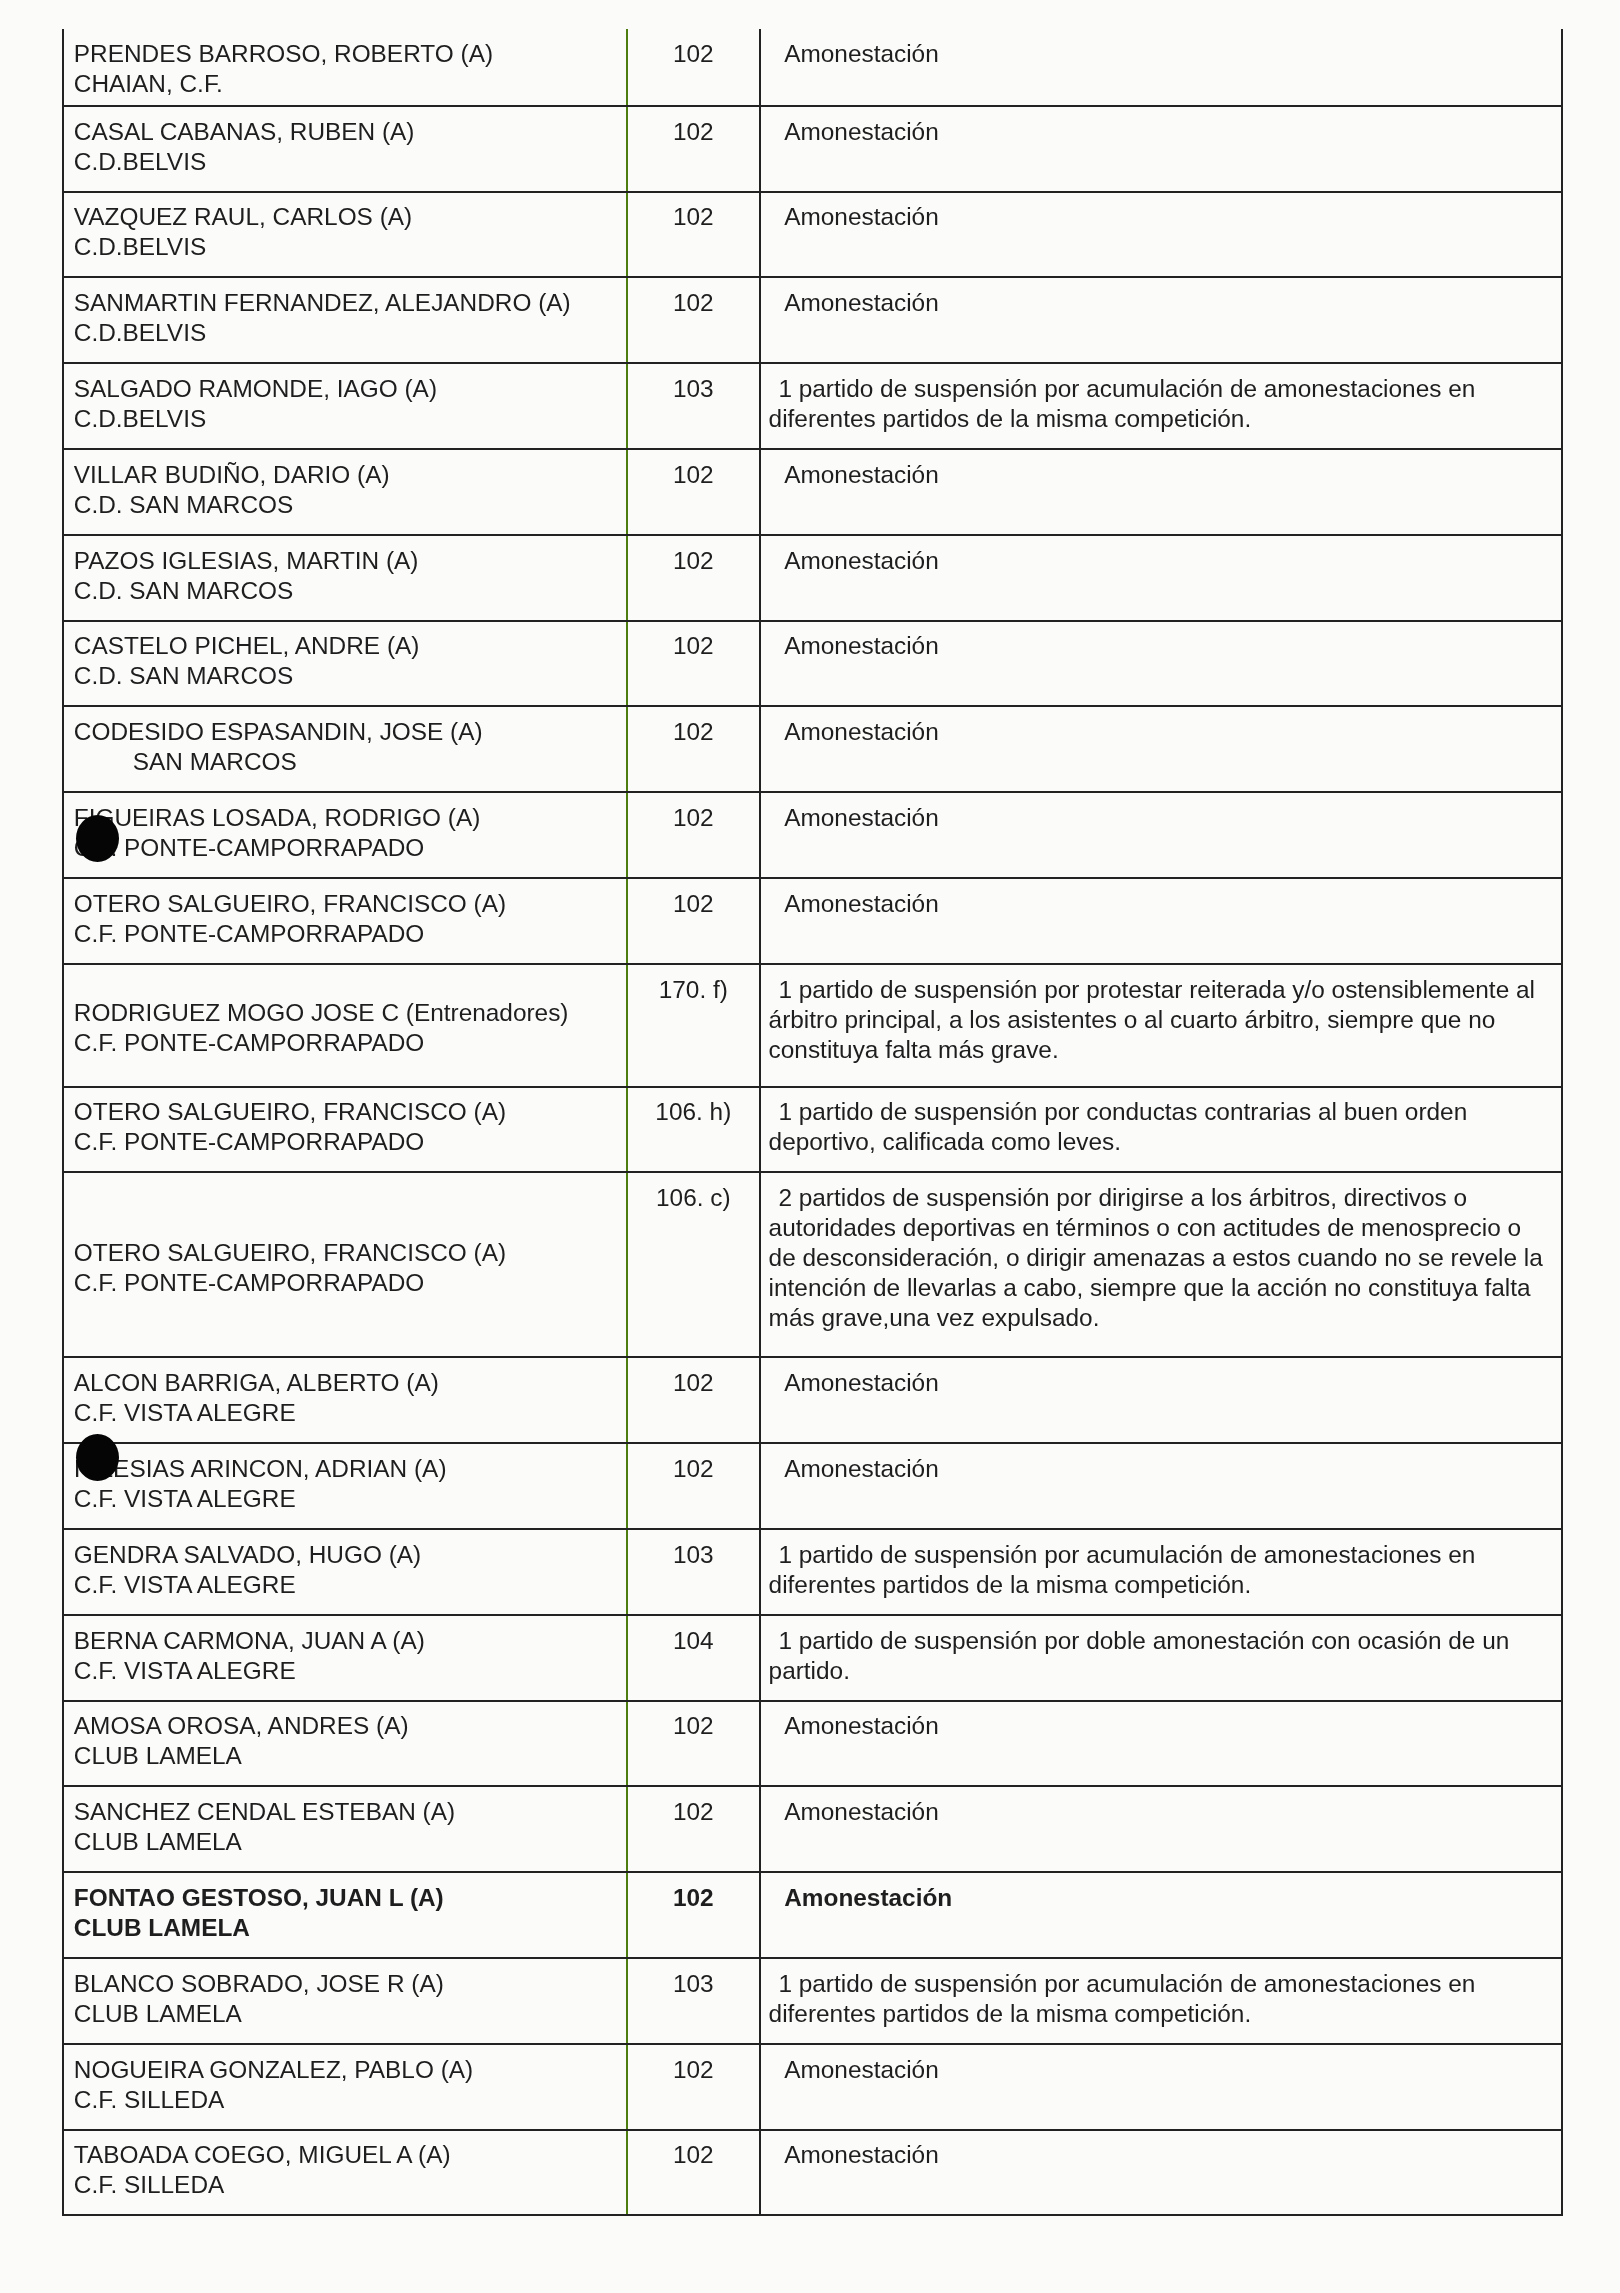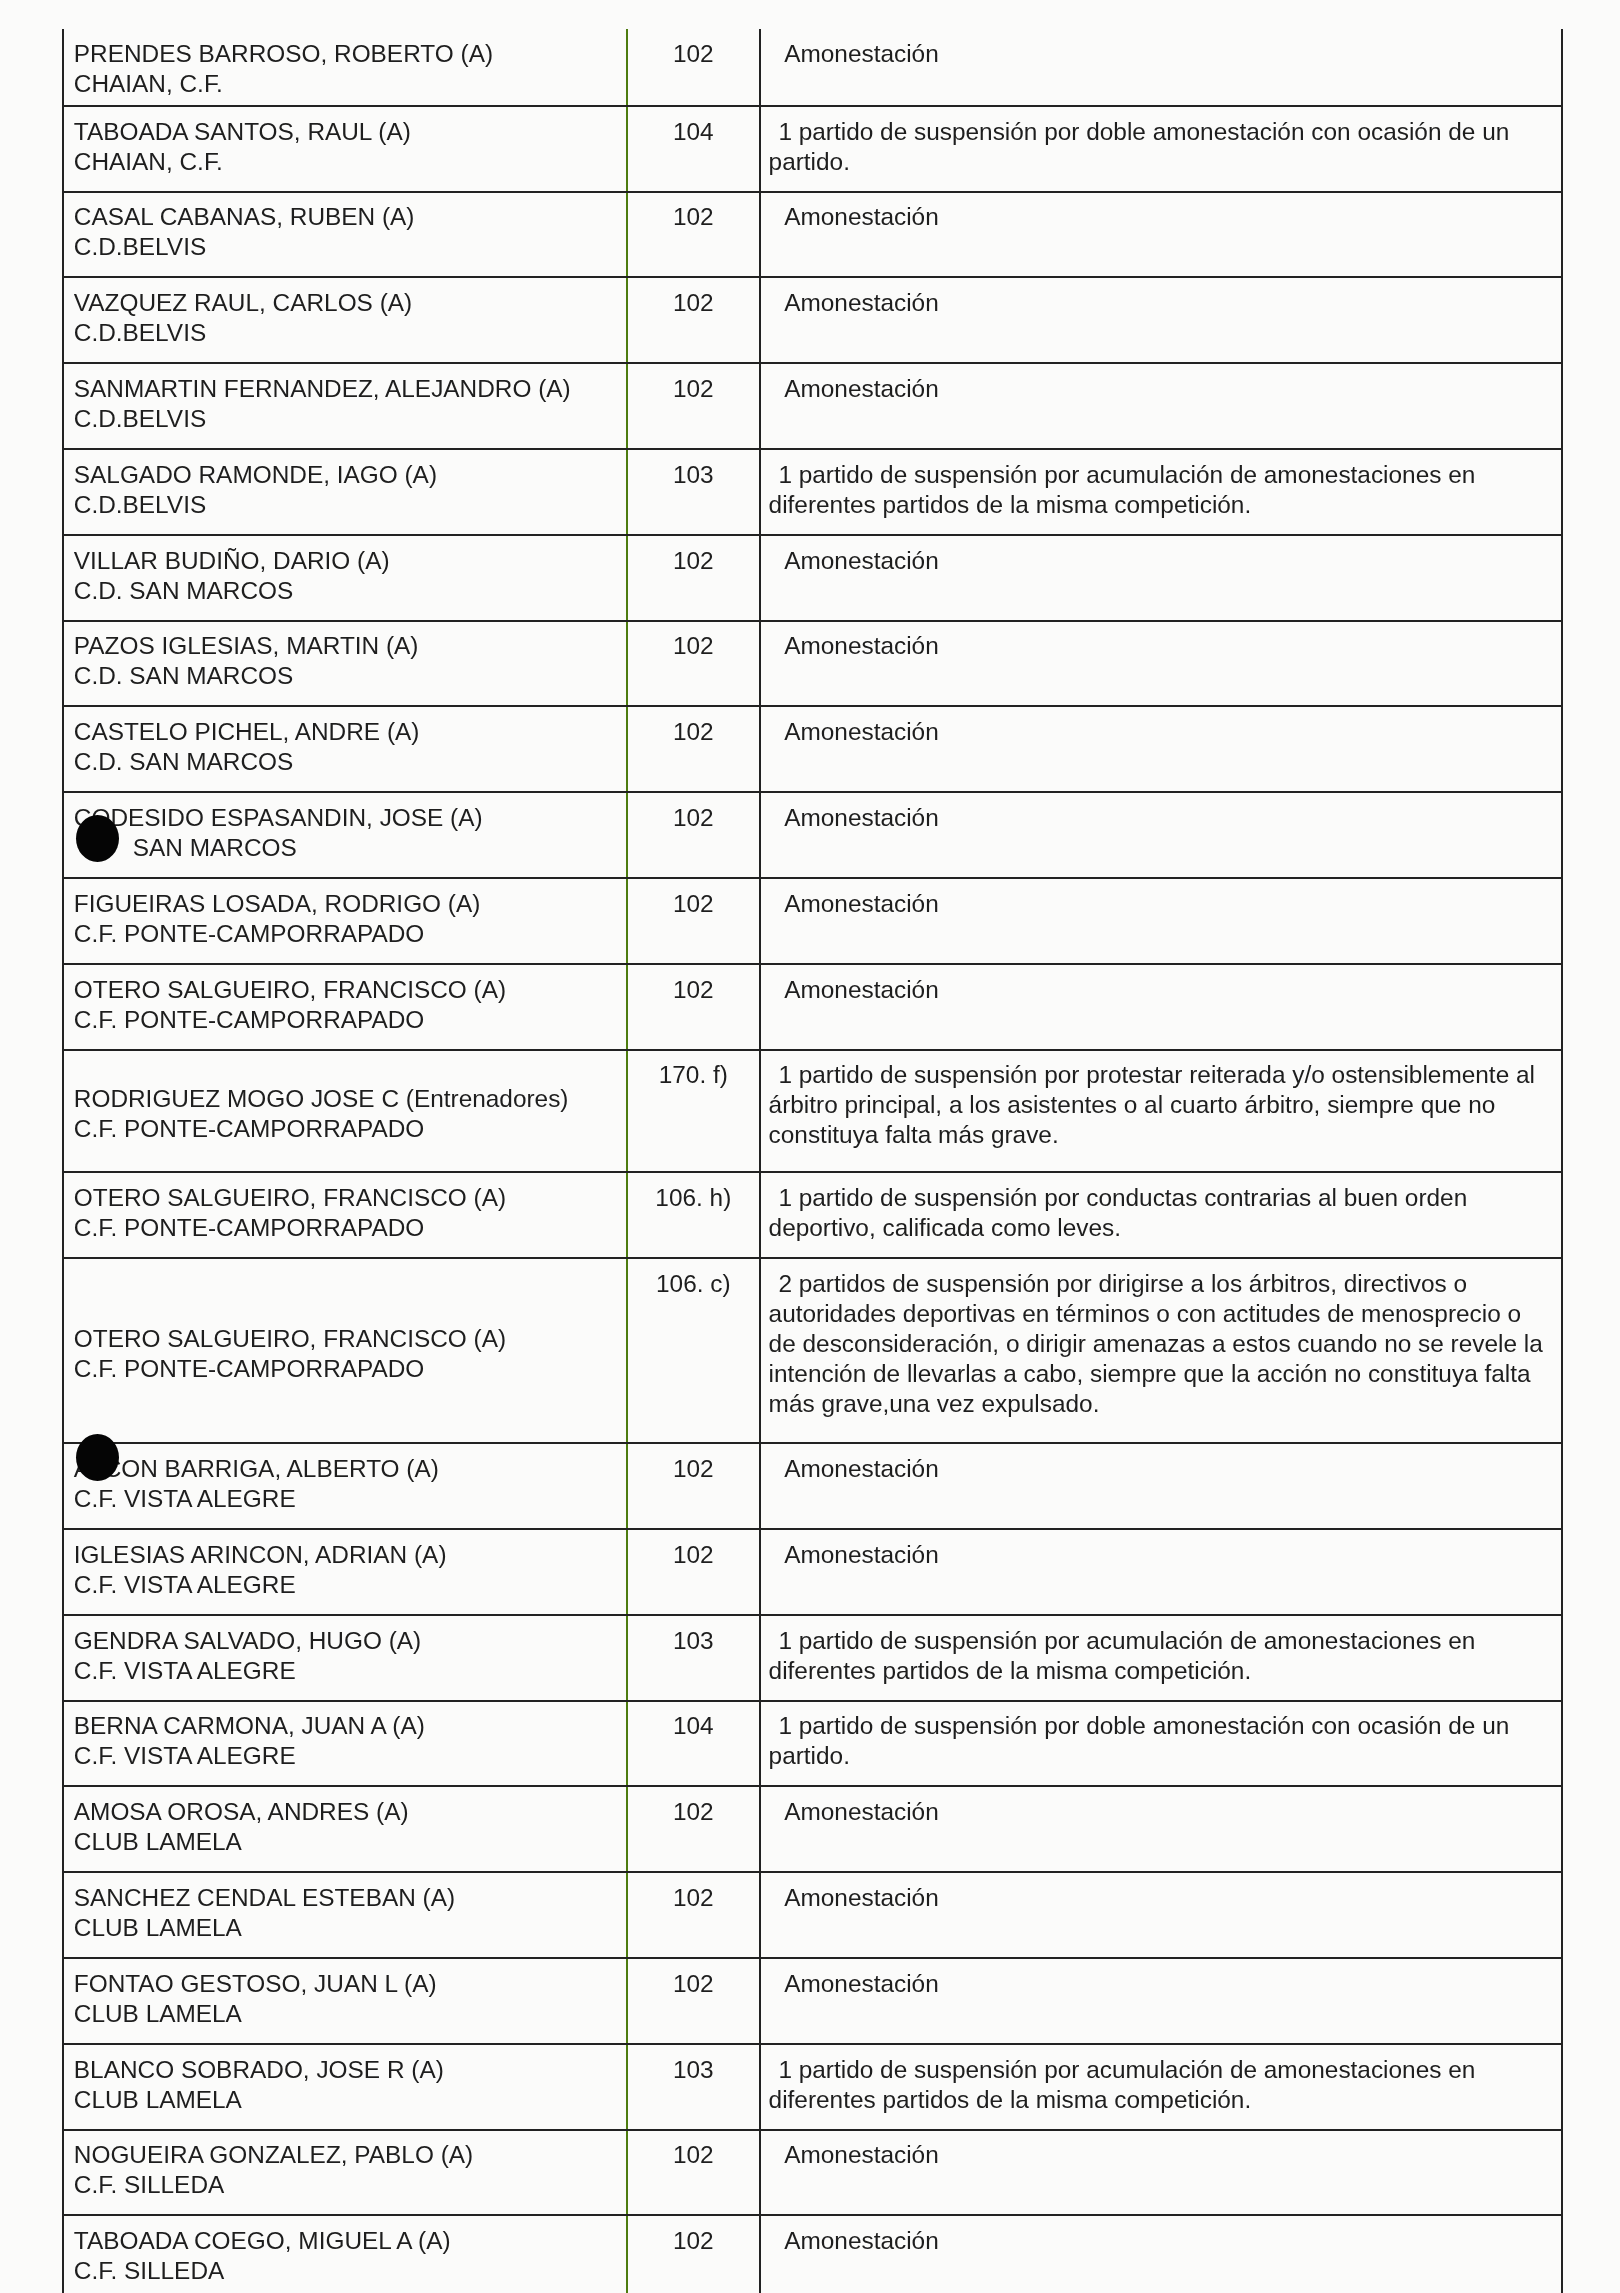--- a/index.html
+++ b/index.html
@@ -54,32 +54,20 @@
             </div>
           </td>
           <td class="c-art"><span>102</span></td>
           <td class="c-desc">
             <span class="desc-amon">Amonestación</span>
           </td>
         </tr>
         <tr style="height: 84px;">
           <td class="c-name" style="height: 74px;">
             <div>
-              <span class="name-line">TABOADA SANTOS, RAUL (A)</span>
-              <span class="club-line">CHAIAN, C.F.</span>
-            </div>
-          </td>
-          <td class="c-art"><span>104</span></td>
-          <td class="c-desc">
-            <span class="desc-long">1 partido de suspensión por doble amonestación con ocasión de un partido.</span>
-          </td>
-        </tr>
-        <tr style="height: 84px;">
-          <td class="c-name" style="height: 74px;">
-            <div>
               <span class="name-line">CASAL CABANAS, RUBEN (A)</span>
               <span class="club-line">C.D.BELVIS</span>
             </div>
           </td>
           <td class="c-art"><span>102</span></td>
           <td class="c-desc">
             <span class="desc-amon">Amonestación</span>
           </td>
         </tr>
         <tr style="height: 84px;">
@@ -291,21 +279,21 @@
             <div>
               <span class="name-line">SANCHEZ CENDAL ESTEBAN (A)</span>
               <span class="club-line">CLUB LAMELA</span>
             </div>
           </td>
           <td class="c-art"><span>102</span></td>
           <td class="c-desc">
             <span class="desc-amon">Amonestación</span>
           </td>
         </tr>
-        <tr style="height: 84px;">
+        <tr style="height: 84px; font-weight: bold;">
           <td class="c-name" style="height: 74px;">
             <div>
               <span class="name-line">FONTAO GESTOSO, JUAN L (A)</span>
               <span class="club-line">CLUB LAMELA</span>
             </div>
           </td>
           <td class="c-art"><span>102</span></td>
           <td class="c-desc">
             <span class="desc-amon">Amonestación</span>
           </td>

